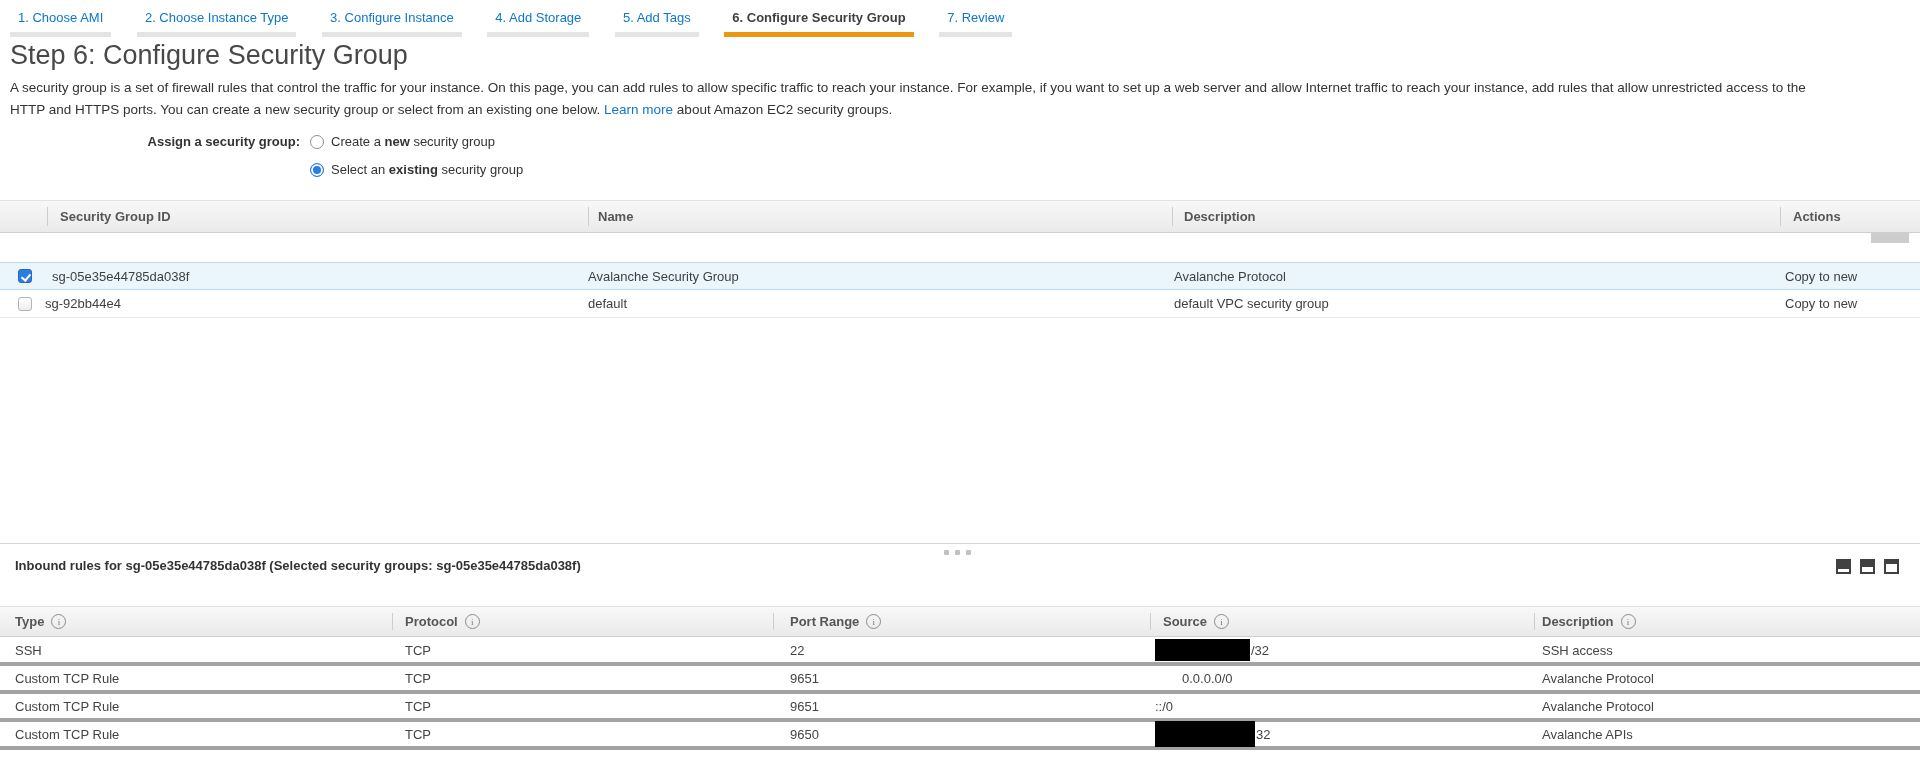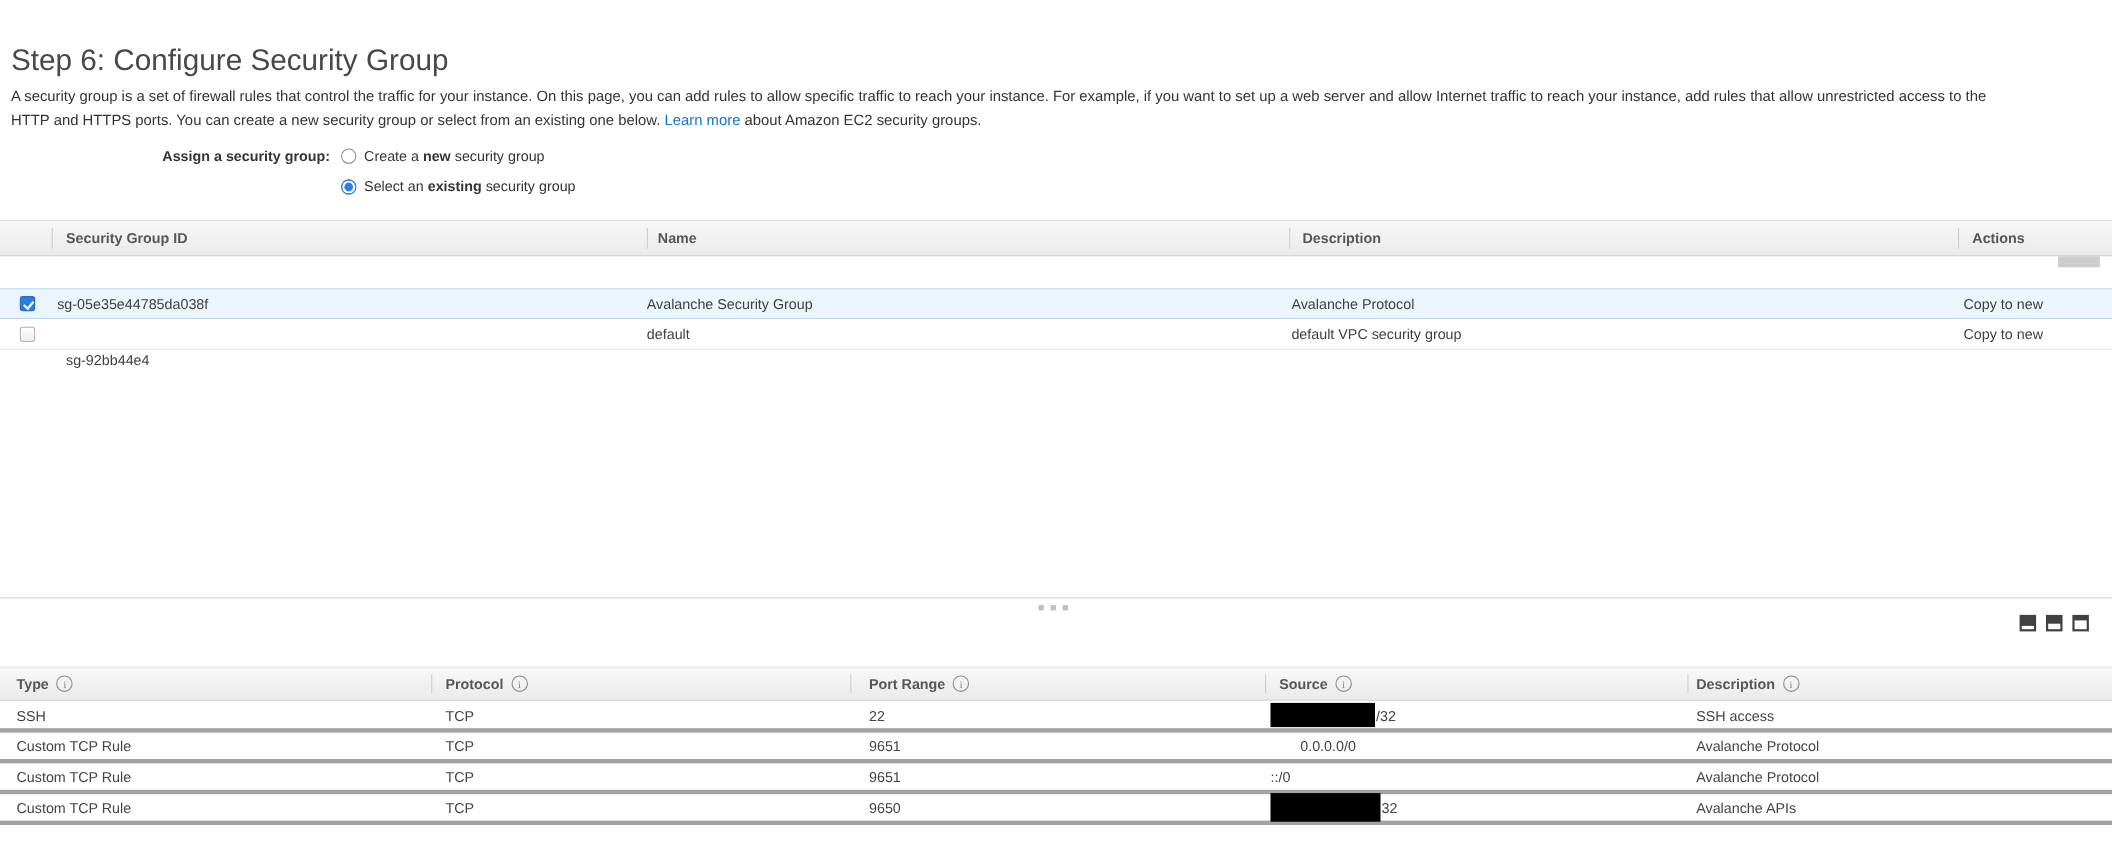--- a/index.html
+++ b/index.html
@@ -68,20 +68,29 @@
             box-sizing:border-box;}
   .rule-row .cell{color:#444;}
   .redact{display:inline-block;background:#000;height:22px;width:95px;margin-right:1px;}
   .redact.tall{height:26px;width:100px;}
 </style>
 </head>
 <body>
 
 <div class="page">
 
+  <div class="tabbar">
+    <div class="tab">1. Choose AMI</div>
+    <div class="tab">2. Choose Instance Type</div>
+    <div class="tab">3. Configure Instance</div>
+    <div class="tab">4. Add Storage</div>
+    <div class="tab">5. Add Tags</div>
+    <div class="tab active">6. Configure Security Group</div>
+    <div class="tab">7. Review</div>
+  </div>
 
   <h1 class="h1">Step 6: Configure Security Group</h1>
   <div class="desc">
     <span>A security group is a set of firewall rules that control the traffic for your instance. On this page, you can add rules to allow specific traffic to reach your instance. For example, if you want to set up a web server and allow Internet traffic to reach your instance, add rules that allow unrestricted access to the</span><br>
     <span>HTTP and HTTPS ports. You can create a new security group or select from an existing one below. </span><a class="link">Learn more</a><span> about Amazon EC2 security groups.</span>
   </div>
 
   <div class="assign-row" style="top:127px;">
     <span class="assign-label">Assign a security group:</span>
     <span class="radio-opt">
@@ -114,33 +123,34 @@
       </span>
     <span class="cell" style="left:52px;">sg-05e35e44785da038f</span>
     <span class="cell" style="left:588px;">Avalanche Security Group</span>
     <span class="cell" style="left:1174px;">Avalanche Protocol</span>
     <span class="cell link" style="left:1785px;">Copy to new</span>
   </div>
   <div class="sg-row plain" style="top:290px;">
     <span class="cell" style="left:18px;">
         <span class="checkbox"></span>
       </span>
-    <span class="cell" style="left:60px;margin-top:24px;">sg-92bb44e4</span>
+    <span class="cell" style="left:45px;">sg-92bb44e4</span>
     <span class="cell" style="left:588px;">default</span>
     <span class="cell" style="left:1174px;">default VPC security group</span>
     <span class="cell link" style="left:1785px;">Copy to new</span>
   </div>
 
   <div class="split"></div>
   <div class="drag-handle">
     <span class="dot"></span>
     <span class="dot"></span>
     <span class="dot"></span>
   </div>
 
+  <div class="inbound-title">Inbound rules for sg-05e35e44785da038f (Selected security groups: sg-05e35e44785da038f)</div>
   <div class="view-icons">
     <span class="vicon v1"></span>
     <span class="vicon v2"></span>
     <span class="vicon v3"></span>
   </div>
 
   <div class="thead rules-head">
     <span class="vdiv" style="left:392px;"></span>
     <span class="vdiv" style="left:773px;"></span>
     <span class="vdiv" style="left:1150px;"></span>

